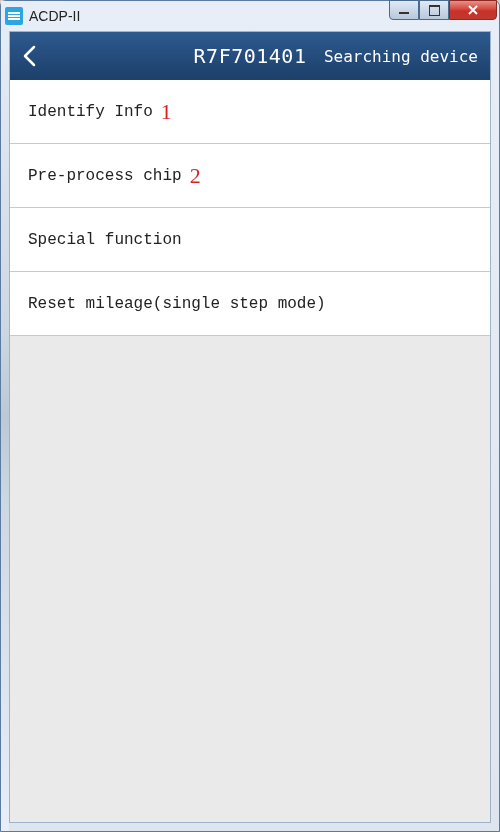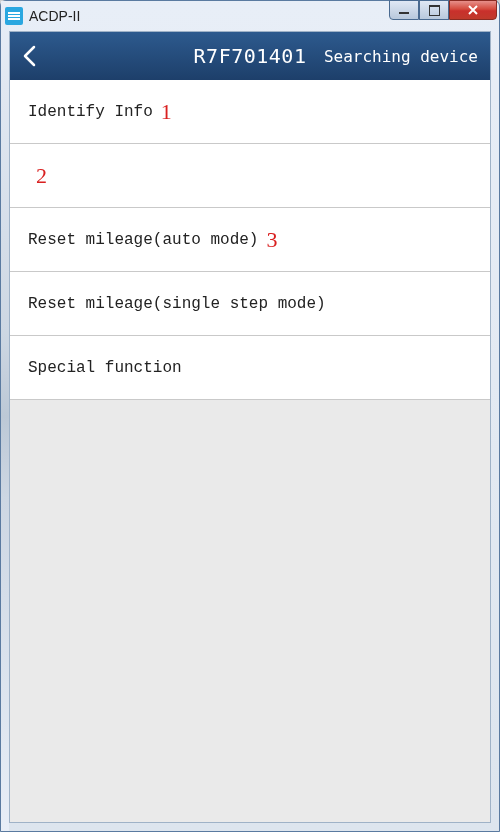--- a/index.html
+++ b/index.html
@@ -203,29 +203,26 @@
       <div class="header-title">R7F701401</div>
       <div class="header-status">Searching device</div>
     </div>
 
     <div class="menu-list">
       <div class="menu-item">
         <span>Identify Info</span>
         <span class="annot">1</span>
       </div>
       <div class="menu-item">
+        <span>Pre-process chip</span>
         <span class="annot">2</span>
       </div>
       <div class="menu-item">
-        <span>Reset mileage(auto mode)</span>
-        <span class="annot">3</span>
+        <span>Special function</span>
+        <span class="annot"></span>
       </div>
       <div class="menu-item">
         <span>Reset mileage(single step mode)</span>
-        <span class="annot"></span>
-      </div>
-      <div class="menu-item">
-        <span>Special function</span>
         <span class="annot"></span>
       </div>
     </div>
   </div>
 </div>
 
 </body></html>

